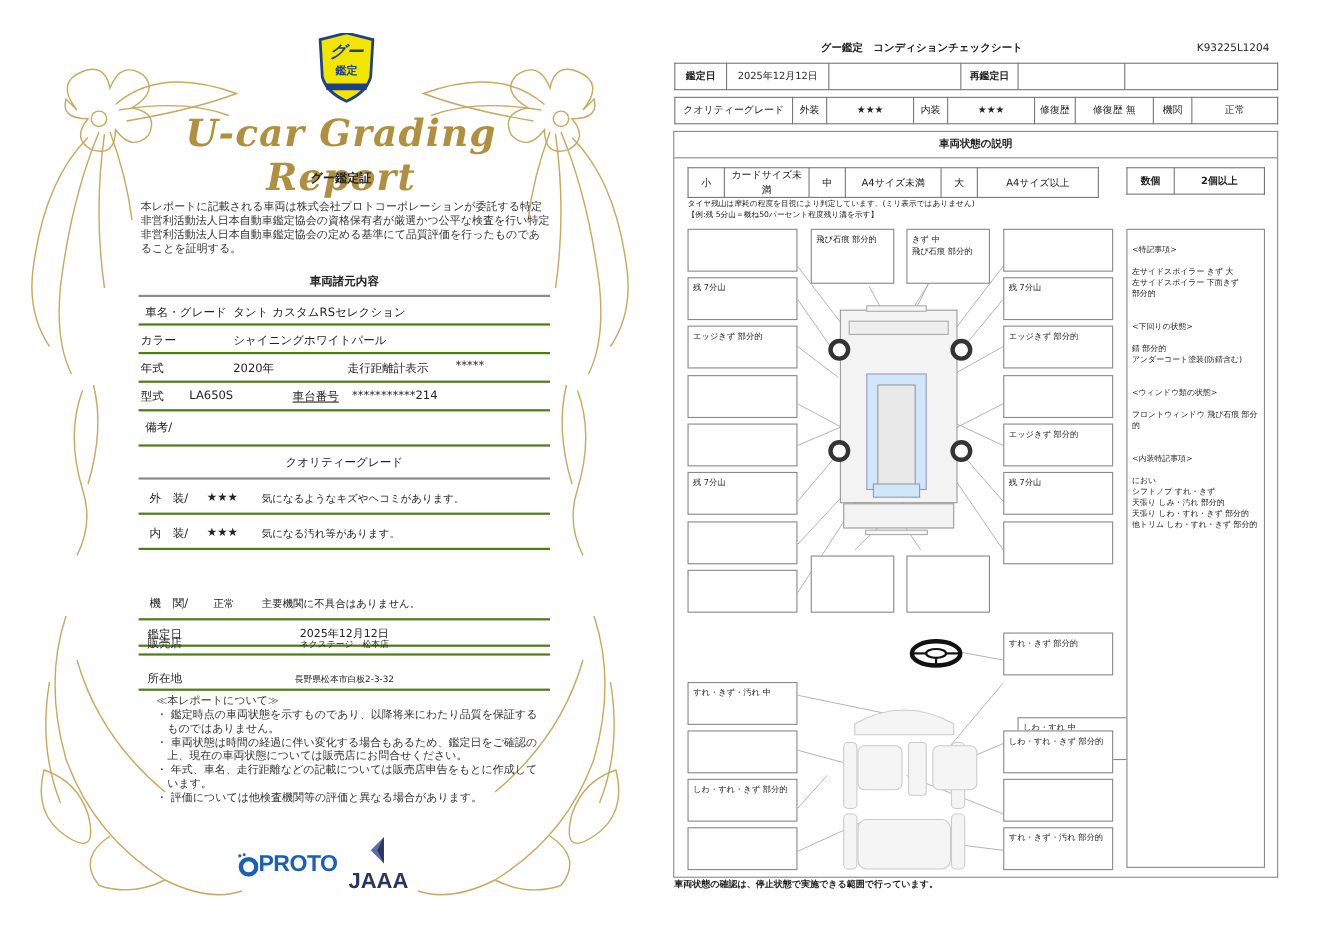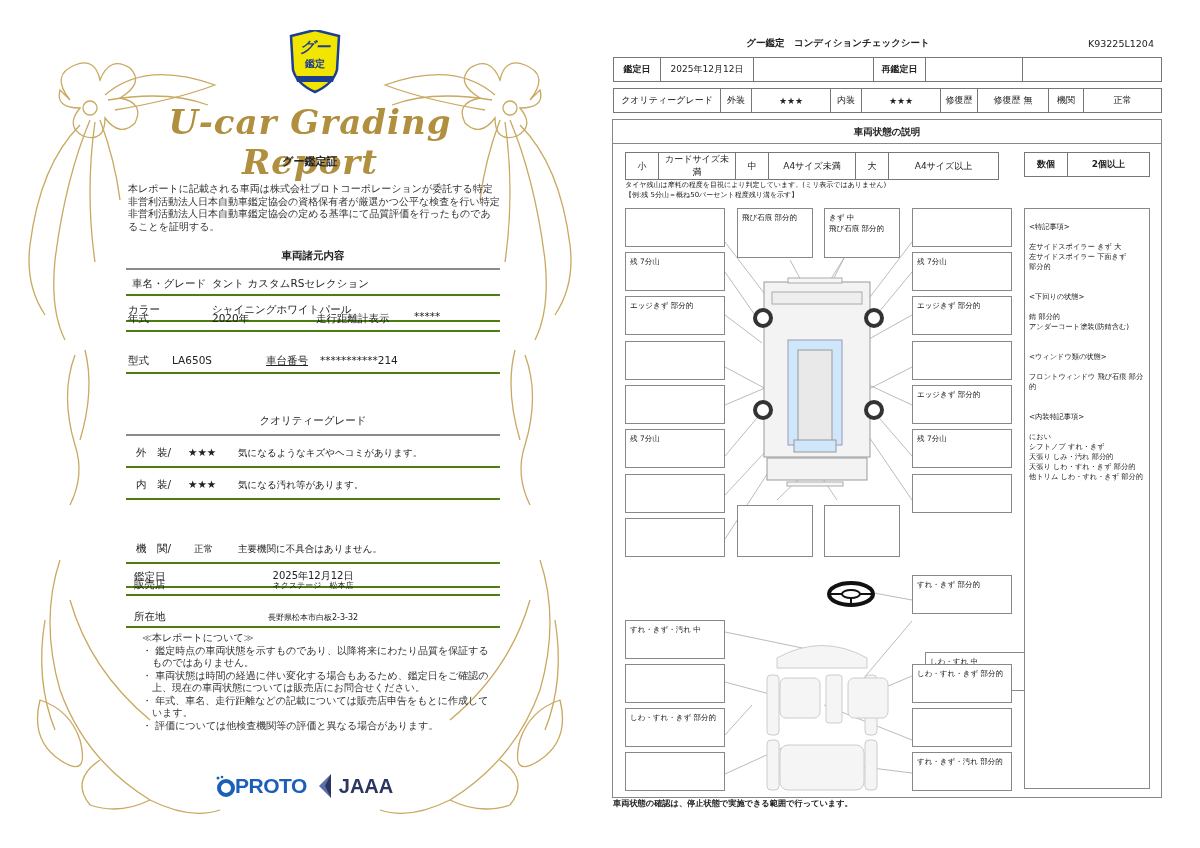--- a/index.html
+++ b/index.html
@@ -90,31 +90,34 @@
   <div class="abs sec-title" style="left:126px;width:374px;top:249px;">車両諸元内容</div>
   <div class="abs" style="left:126px;width:374px;top:268px;border-top:2px solid #8a8a8a;"></div>
   <div class="row" style="top:270px;height:24px;">
     <span style="left:6px;top:7px;">車名・グレード</span>
     <span style="left:86px;top:7px;">タント カスタムRSセレクション</span>
   </div>
   <div class="row" style="top:296px;height:24px;">
     <span style="left:2px;top:7px;">カラー</span>
     <span style="left:86px;top:7px;">シャイニングホワイトパール</span>
   </div>
-  <div class="row" style="top:306px;height:24px;text-align:center;">
+  <div class="row" style="top:322px;height:24px;text-align:center;">
     <span style="left:2px;top:6px;">年式</span>
     <span style="left:86px;top:6px;">2020年</span>
     <span style="left:190px;top:6px;">走行距離計表示</span>
     <span style="left:288px;top:4px;">*****</span>
   </div>
   <div class="row" style="top:348px;height:24px;">
     <span style="left:2px;top:6px;">型式</span>
     <span style="left:46px;top:6px;">LA650S</span>
     <span style="left:140px;top:6px;text-decoration:underline;">車台番号</span>
     <span style="left:194px;top:6px;">***********214</span>
+  </div>
+  <div class="row" style="top:374px;height:30px;">
+    <span style="left:6px;top:8px;">備考/</span>
   </div>
 
   <div class="abs sec-title" style="left:126px;width:374px;top:414px;font-weight:normal;">クオリティーグレード</div>
   <div class="row" style="top:434px;height:1px;border-bottom:none;border-top:2px solid #8a8a8a;"></div>
   <div class="row" style="top:436px;height:30px;">
     <span style="left:10px;top:10px;">外　装/</span>
     <span style="left:62px;top:10px;">★★★</span>
     <span style="left:112px;top:11px;font-size:9.5px;">気になるようなキズやヘコミがあります。</span>
   </div>
   <div class="row" style="top:468px;height:30px;">
@@ -151,21 +154,21 @@
 
   <div class="abs" style="left:215px;top:772px;height:28px;display:flex;align-items:center;gap:10px;">
     <div style="display:flex;align-items:center;">
       <svg width="20" height="22">
         <circle cx="11" cy="13" r="7" fill="none" stroke="#1b5fb8" stroke-width="4"></circle>
         <circle cx="3" cy="3" r="1.5" fill="#1b5fb8"></circle>
           <circle cx="7" cy="2" r="1.3" fill="#1b5fb8"></circle>
       </svg>
       <span style="font-family:'Liberation Sans',sans-serif;font-weight:bold;font-size:21px;color:#1b5fb8;letter-spacing:-0.5px;">PROTO</span>
     </div>
-    <div style="display:flex;align-items:center;gap:4px;">
+    <div style="display:flex;align-items:center;gap:4px;flex-direction:column;">
       <svg width="18" height="26">
         <path d="M14 1 L2 13 L14 25 Z" fill="#5a6fa8"></path>
           <path d="M14 1 L8 13 L14 25 Z" fill="#2a3560"></path>
       </svg>
       <span style="font-family:'Liberation Sans',sans-serif;font-weight:bold;font-size:20px;color:#2a3560;">JAAA</span>
     </div>
   </div>
 </div>
 
 <div class="abs" style="left:0;top:0;width:1200px;height:848px;">

